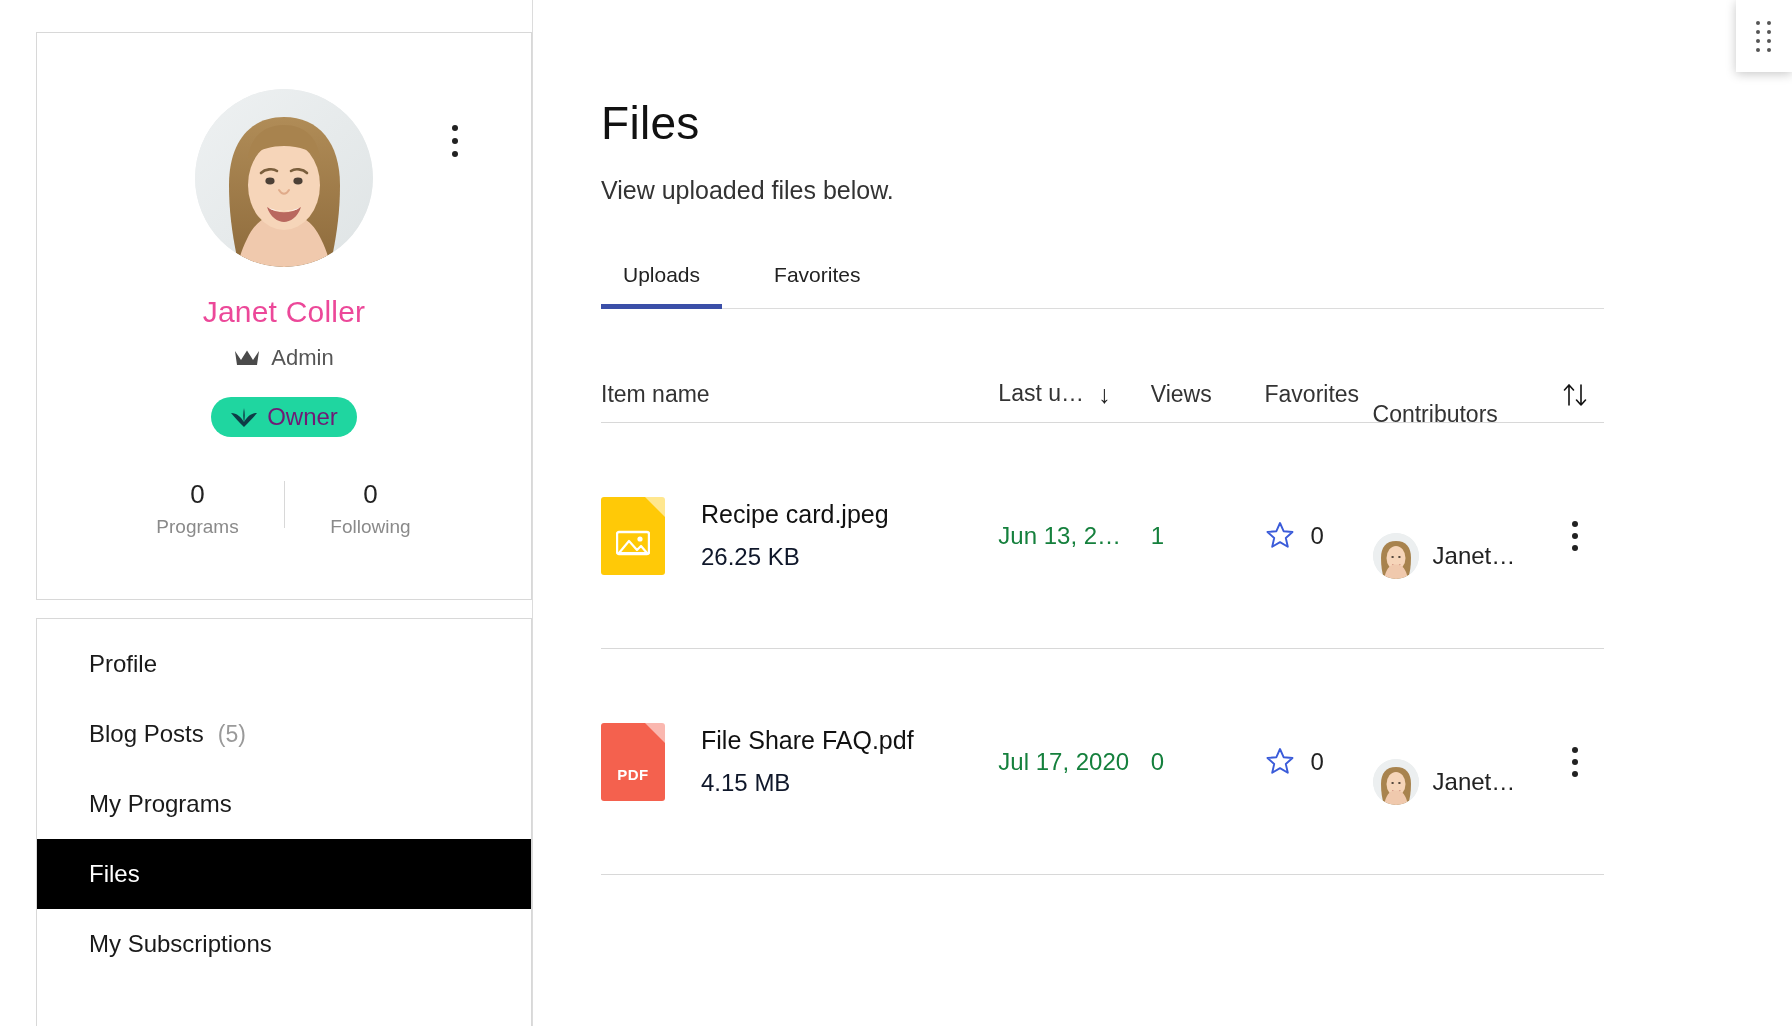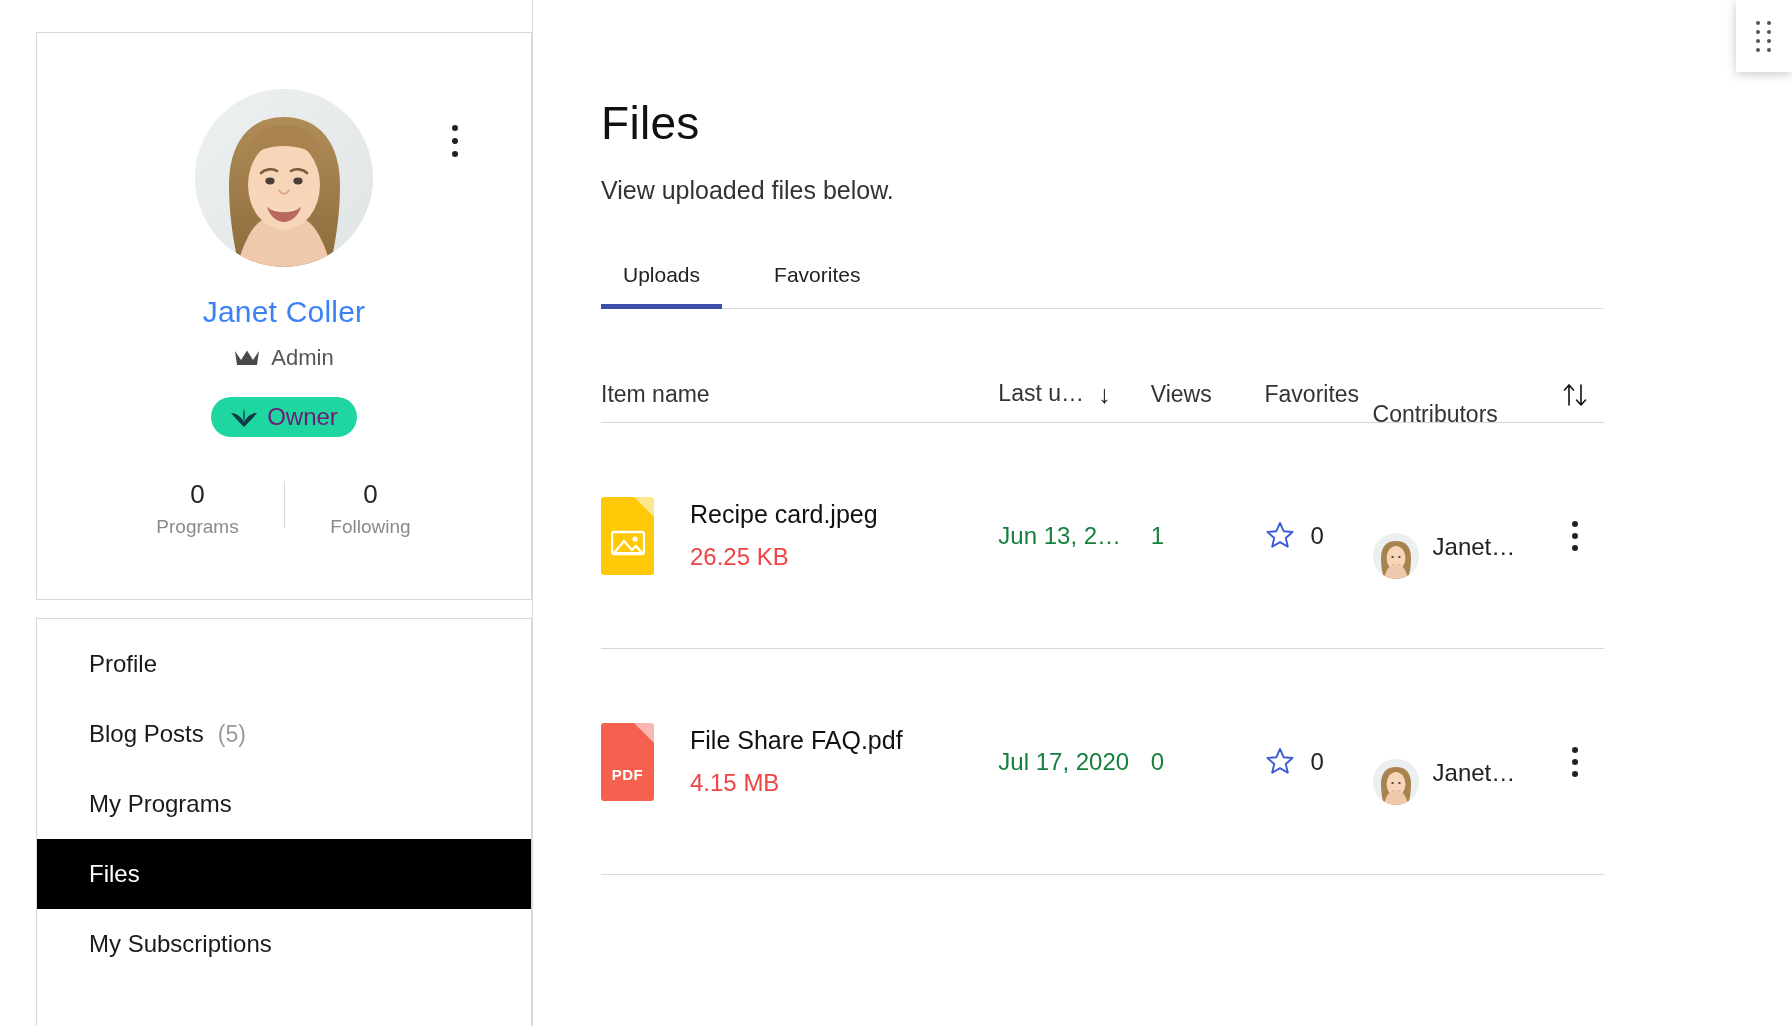--- a/index.html
+++ b/index.html
@@ -53,21 +53,21 @@
     width: 178px; height: 178px;
     border-radius: 50%;
     margin: 0 auto;
     overflow: hidden;
     background: #e9eced;
     position: relative;
   }
   #profile-name {
     text-align: center;
     font-size: 30px;
-    color: #3b82f6;
+    color: #ec4899;
     font-weight: 300;
     margin-top: 28px;
     letter-spacing: 0.2px;
   }
   #role-line {
     margin-top: 16px;
     display: flex;
     align-items: center;
     justify-content: center;
     gap: 11px;
@@ -218,28 +218,28 @@
   .t-row {
     display: flex;
     align-items: center;
     height: 226px;
     border-bottom: 1px solid #d8d8d8;
   }
   .c-name      { width: 412px; display: flex; align-items: center; }
   .c-updated   { width: 158px; }
   .c-views     { width: 118px; }
   .c-favorites { width: 112px; display: flex; align-items: center; }
-  .c-contrib   { width: 180px; display: flex; align-items: flex-start; margin-top: 40px; }
+  .c-contrib   { width: 180px; display: flex; align-items: center; margin-top: 40px; }
   .c-actions   { width: 60px; display: flex; align-items: center; justify-content: center; }
 
   .t-head .c-updated { display: flex; align-items: flex-start; gap: 14px; }
   .sort-arrow { font-size: 25px; color: #222; }
 
   .file-icon {
-    width: 53px; height: 78px;
+    width: 64px; height: 78px;
     border-radius: 3px;
     position: relative;
     flex: 0 0 auto;
     display: flex;
     align-items: flex-end;
     justify-content: center;
     padding-bottom: 14px;
   }
   .file-icon.jpeg { background: #ffc907; }
   .file-icon.pdf  { background: #f4614e; }
@@ -263,21 +263,21 @@
   .file-meta { margin-left: 36px; }
   .file-name {
     font-size: 25px;
     font-weight: 300;
     color: #111;
   }
   .file-size {
     margin-top: 14px;
     font-size: 24px;
     font-weight: 300;
-    color: #ef4444;
+    color: #0f172a;
   }
   .cell-text {
     font-size: 24px;
     font-weight: 300;
     color: #15803d;
   }
   .fav-count { margin-left: 16px; font-size: 24px; font-weight: 300; color: #222; }
   .avatar-small {
     width: 46px; height: 46px;
     border-radius: 50%;

